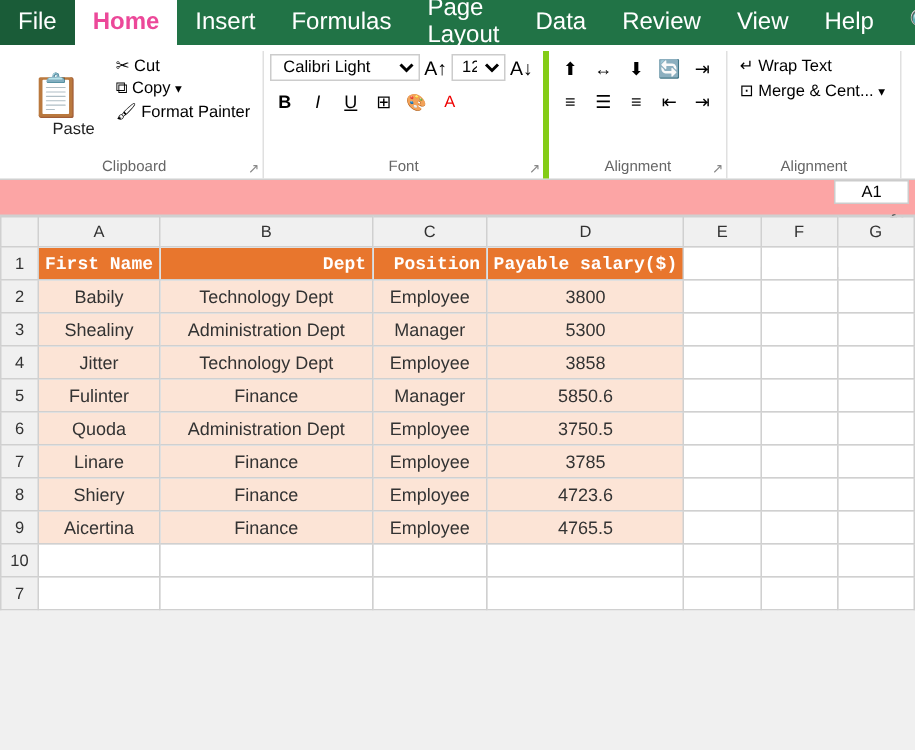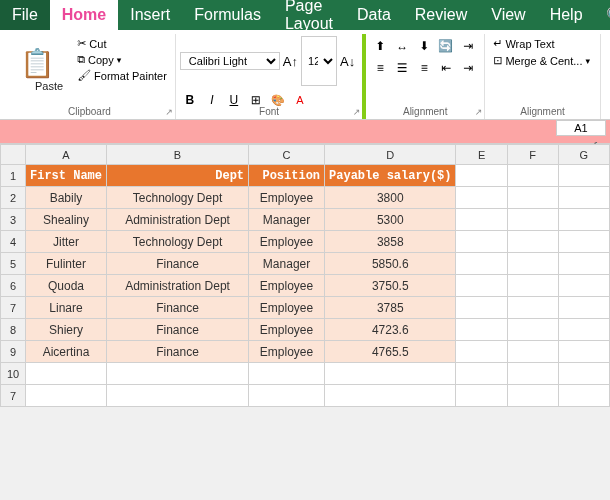--- a/index.html
+++ b/index.html
@@ -16,21 +16,21 @@
     
     .paste-btn { display: flex; flex-direction: column; align-items: center; justify-content: flex-end; cursor: pointer; padding: 4px 6px; border-radius: 2px; min-width: 42px; height: 60px; }
     .small-btns { display: flex; flex-direction: column; gap: 1px; }
     .small-btn { display: flex; align-items: center; gap: 3px; cursor: pointer; padding: 1px 4px; border-radius: 2px; font-size: 11px; }
 
     
     .font-group { display: flex; flex-direction: column; border-right: 4px solid #84cc16; padding: 2px 6px 14px 4px; position: relative; gap: 2px; }
     .font-group-label { font-size: 10px; color: #666; position: absolute; bottom: 2px; left: 50%; transform: translateX(-50%); }
     .font-row1 { display: flex; align-items: center; gap: 2px; }
     .font-select { border: 1px solid #ccc; padding: 1px 4px; font-size: 11px; width: 100px; background: #fff; }
-    .size-select { border: 1px solid #ccc; padding: 17px 2px; font-size: 11px; width: 36px; background: #fff; }
+    .size-select { border: 1px solid #ccc; padding: 1px 2px; font-size: 11px; width: 36px; background: #fff; }
     .font-row2 { display: flex; align-items: center; gap: 2px; margin-top: 2px; }
     .fmt-btn { width: 20px; height: 20px; display: flex; align-items: center; justify-content: center; cursor: pointer; border: 1px solid transparent; border-radius: 2px; font-size: 12px; }
     .arrow-btn { font-size: 11px; cursor: pointer; padding: 1px; }
 
     
     .align-group { display: flex; flex-direction: column; border-right: 1px solid #e0e0e0; padding: 2px 6px 14px 4px; position: relative; gap: 2px; }
     .align-group-label { font-size: 10px; color: #666; position: absolute; bottom: 2px; left: 50%; transform: translateX(-50%); }
     .align-row { display: flex; align-items: center; gap: 2px; }
 
     

